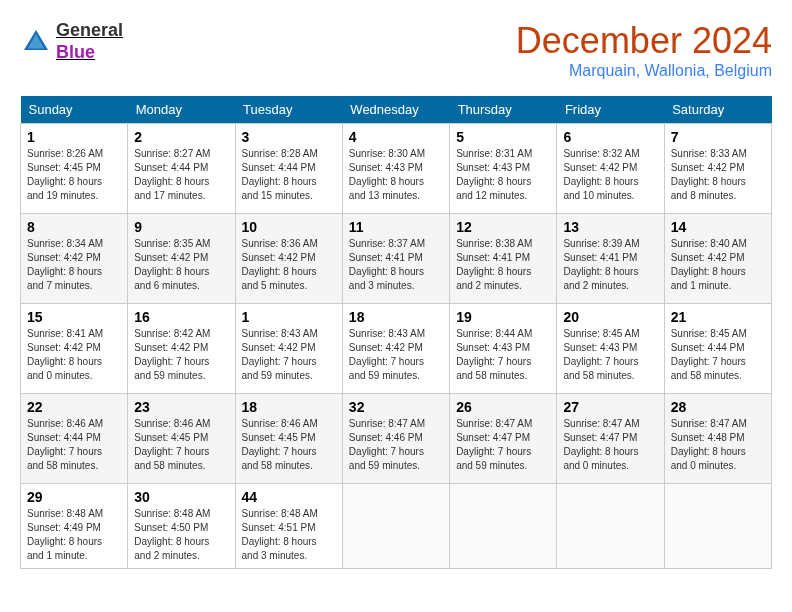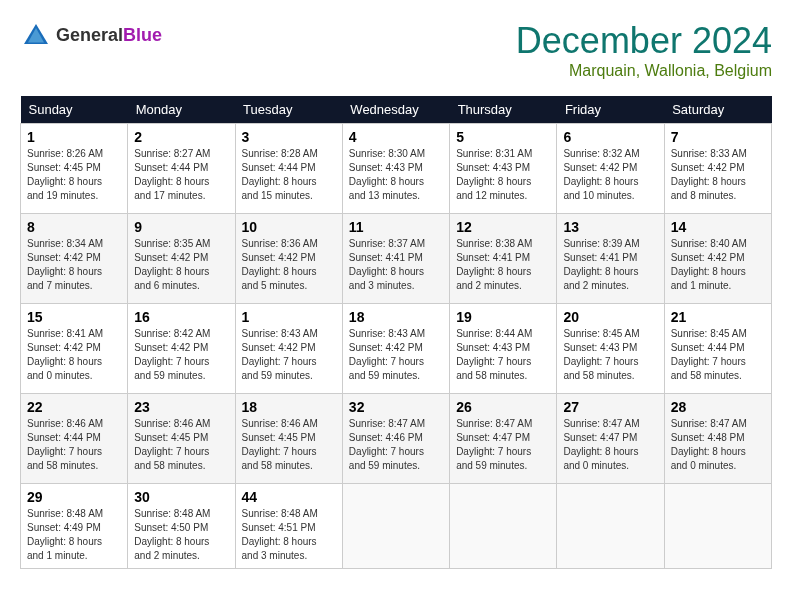--- a/index.html
+++ b/index.html
@@ -16,22 +16,23 @@
       align-items: flex-start;
       margin-bottom: 16px;
     }
     .logo {
       display: flex;
       align-items: center;
       gap: 4px;
     }
     .logo-text {
       display: flex;
-      flex-direction: row;
+      flex-direction: column;
       line-height: 1.2;
+      text-decoration: underline;
     }
     .logo-general {
       font-size: 18px;
       font-weight: bold;
       color: #333;
     }
     .logo-blue {
       font-size: 18px;
       font-weight: bold;
       color: #a21caf;
@@ -39,33 +40,33 @@
     .logo-icon {
       width: 32px;
       height: 32px;
     }
     .title-block {
       text-align: right;
     }
     .month-title {
       font-size: 36px;
       font-weight: normal;
-      color: #0f766e;
+      color: #c2410c;
     }
     .subtitle {
       font-size: 16px;
-      color: #4d7c0f;
+      color: #3b82f6;
     }
     .calendar {
       width: 100%;
       border-collapse: collapse;
       font-size: 11px;
     }
     .calendar th {
-      background: #0f172a;
+      background: #0369a1;
       color: #fff;
       text-align: left;
       padding: 6px 8px;
       font-size: 13px;
       font-weight: normal;
     }
     .calendar td {
       border: 1px solid #ccc;
       vertical-align: top;
       padding: 5px 6px;

